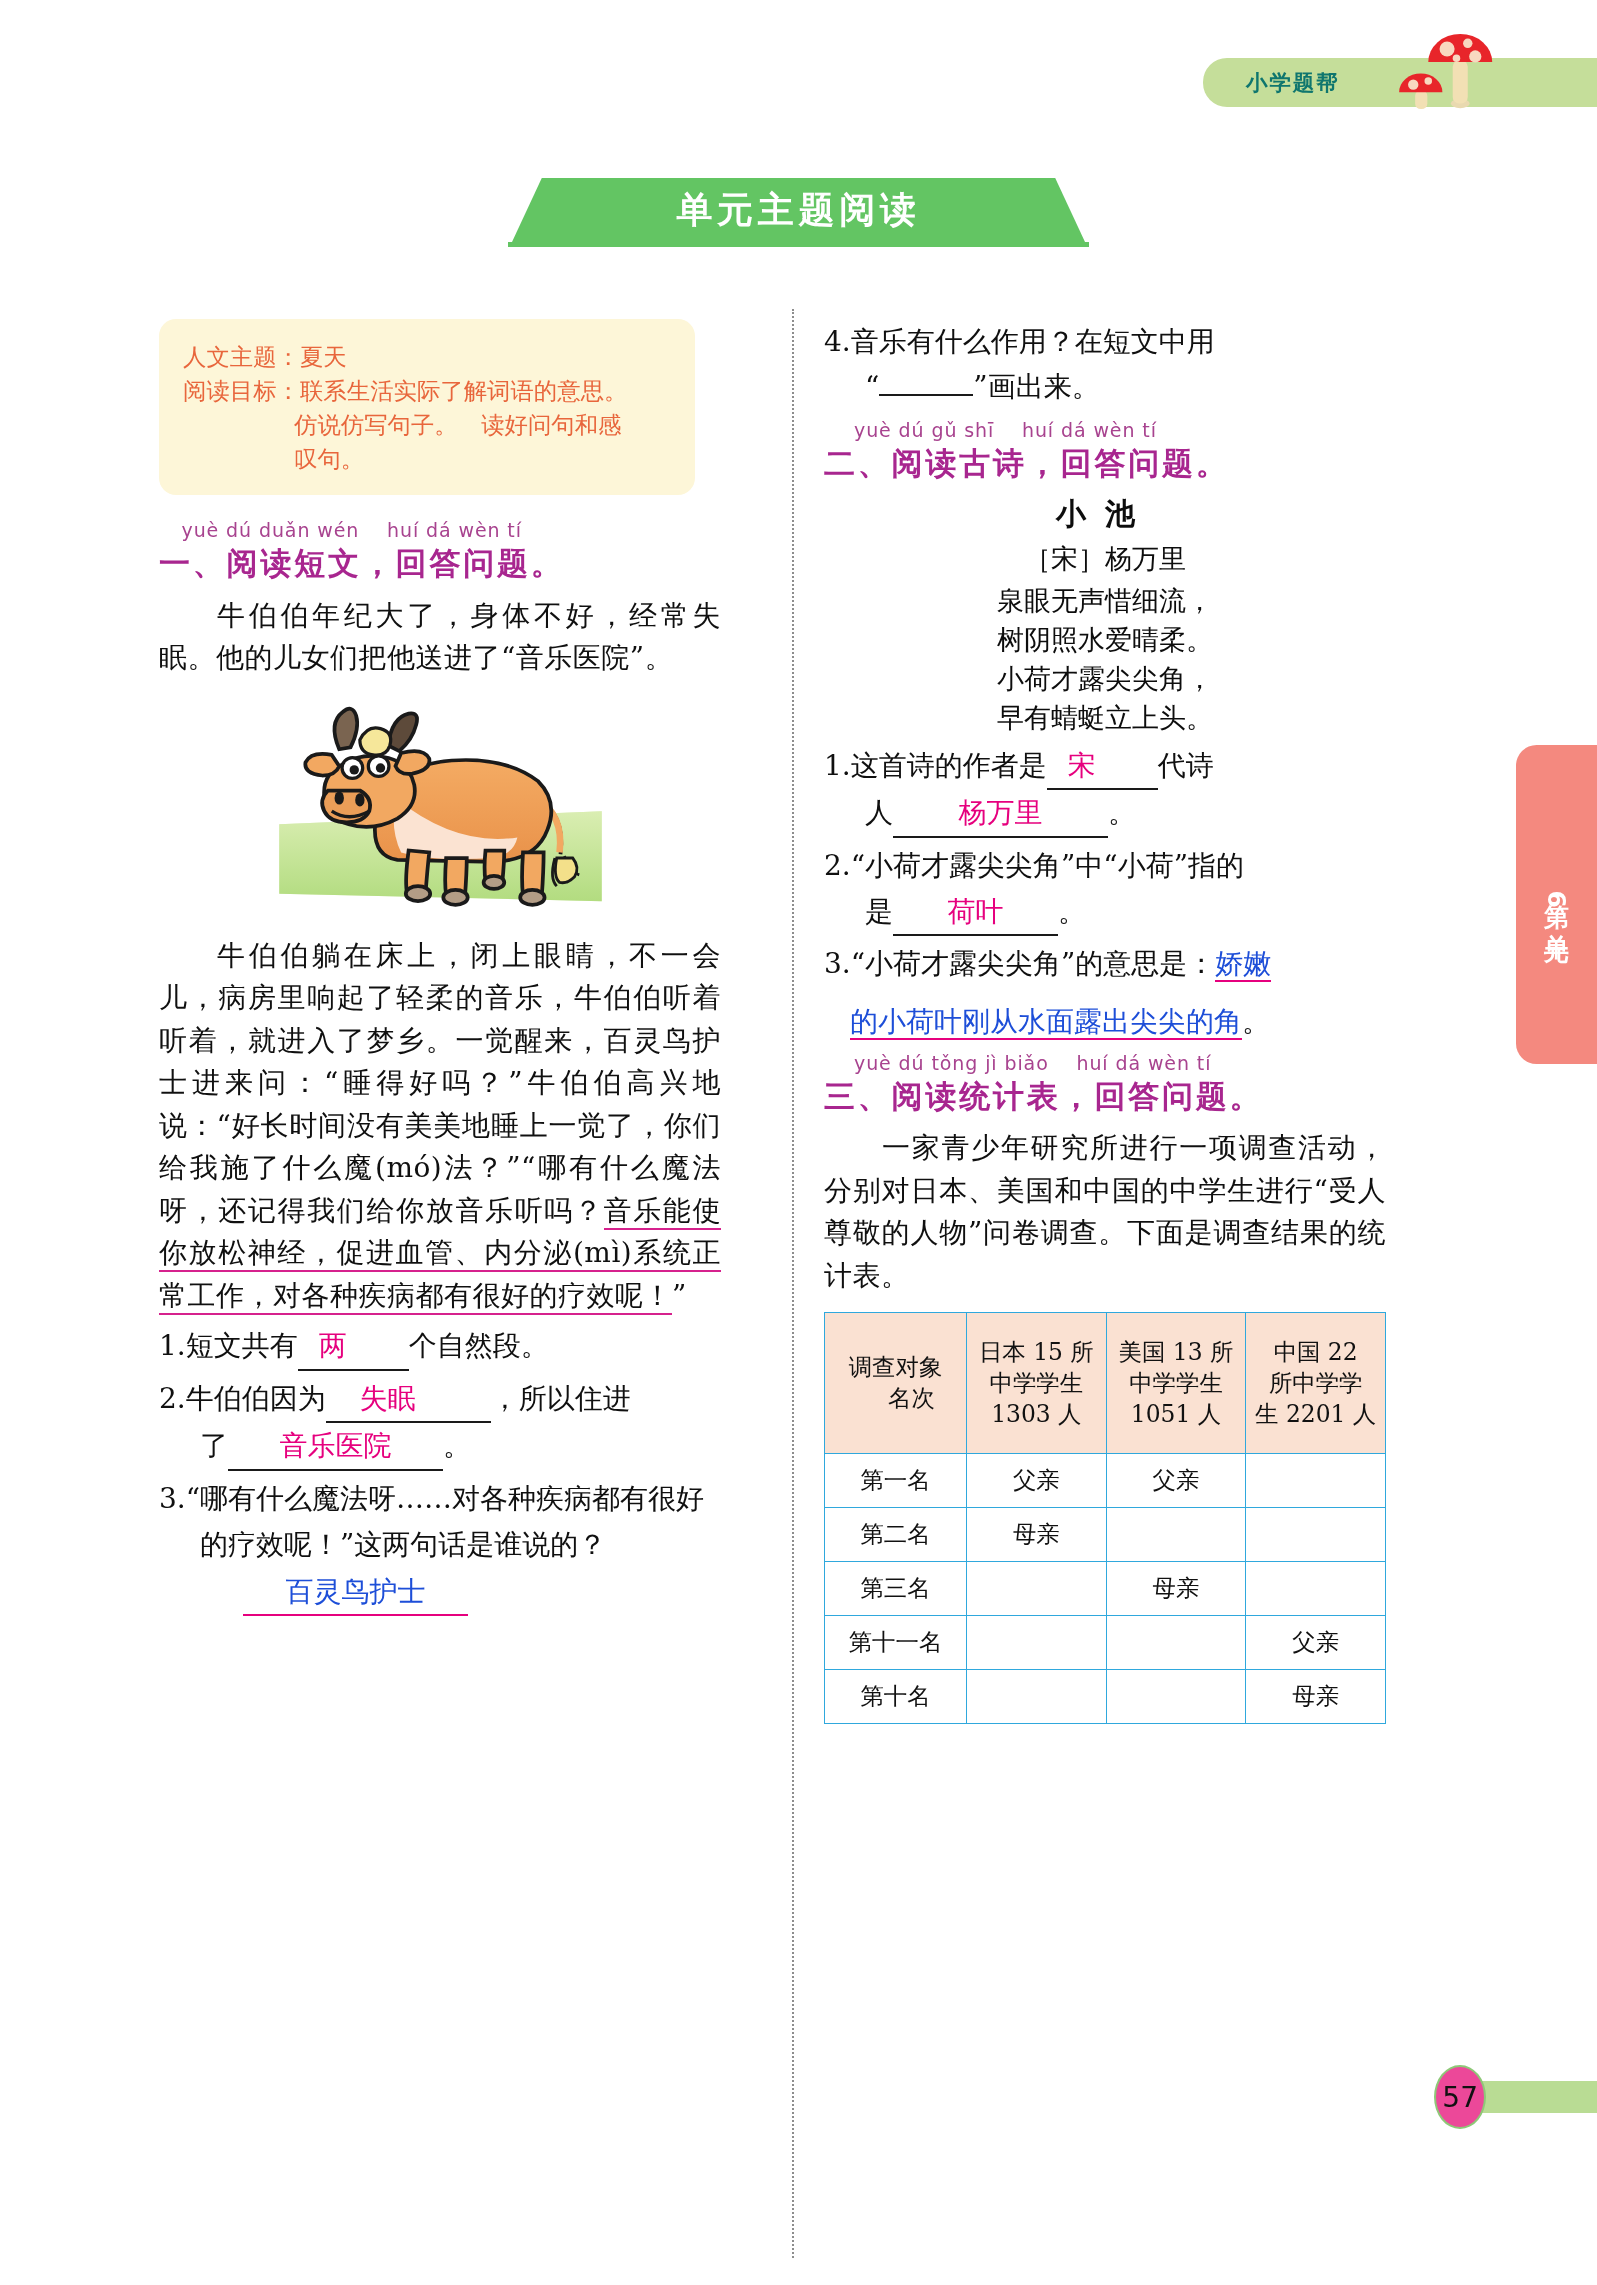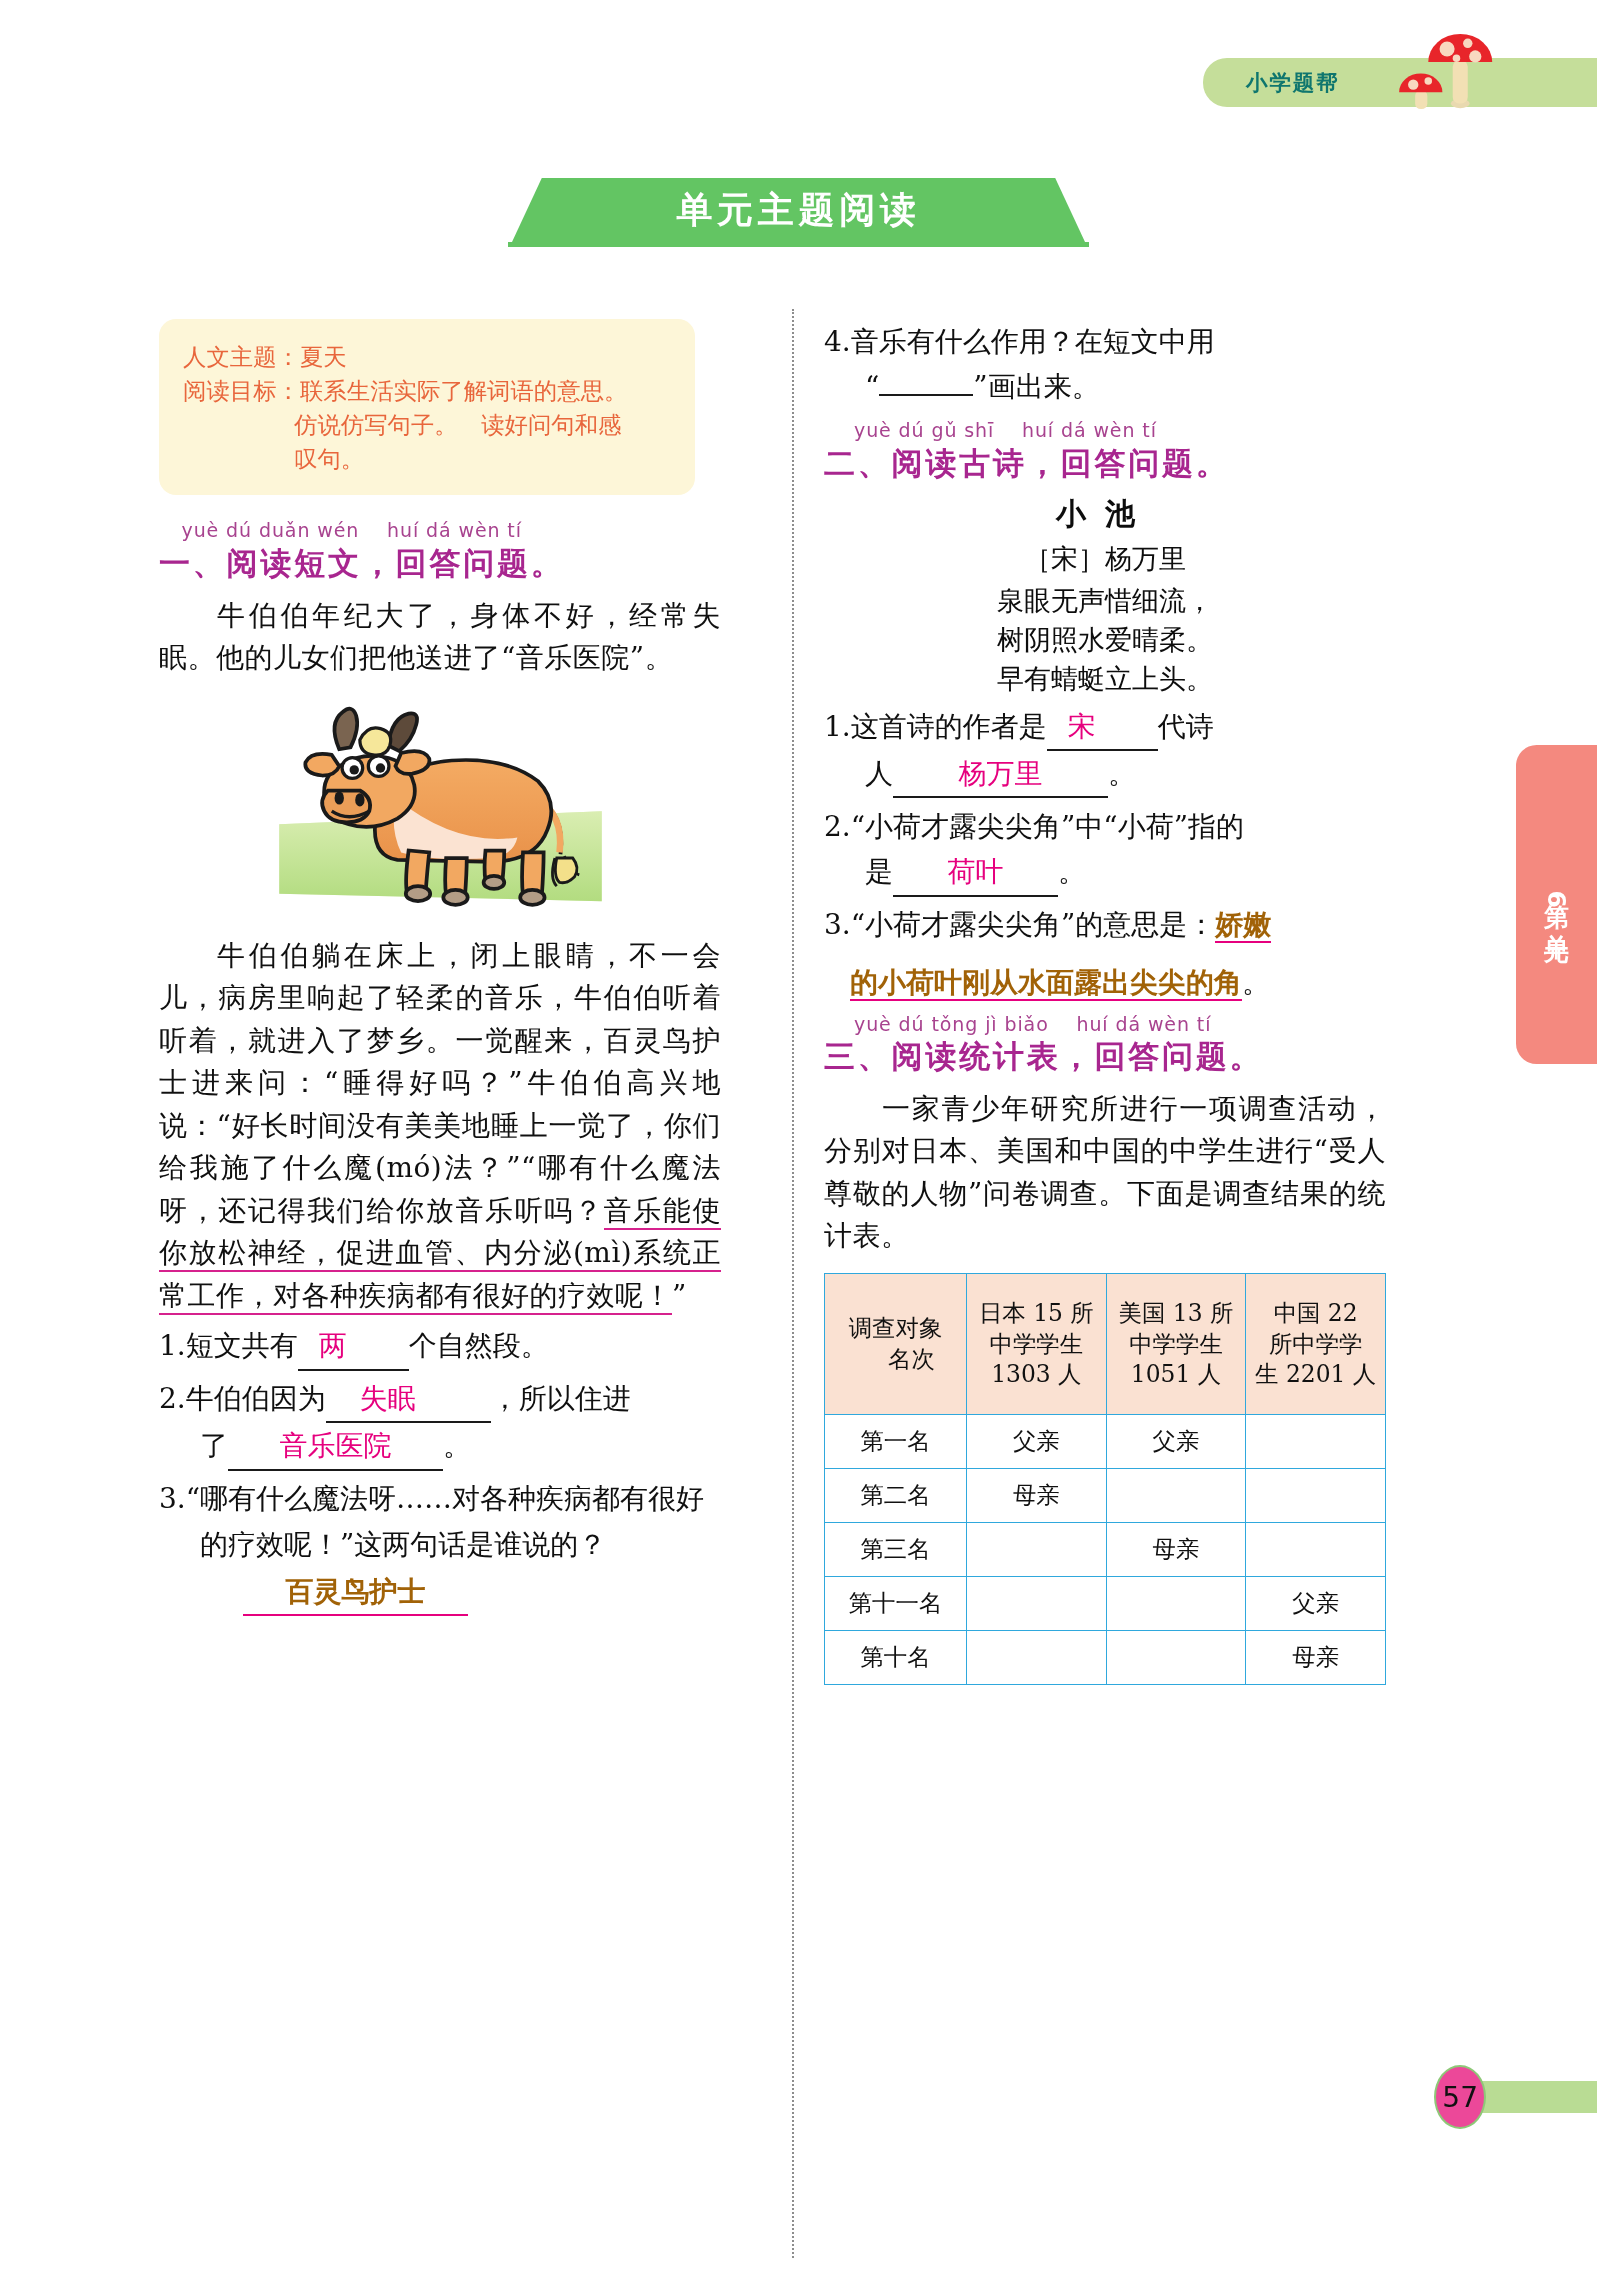--- a/index.html
+++ b/index.html
@@ -139,21 +139,21 @@
     display: inline-block;
     border-bottom: 2.3px solid #1a1a1a;
     text-align: center;
     color: #e6007e;
     font-family: "DejaVu Serif", serif;
     vertical-align: baseline;
   }
   .blank-sm { min-width: 111px; }
   .blank-md { min-width: 165px; }
   .blank-lg { min-width: 215px; }
-  .ans-plain { color: #a16207; border-bottom: 2.3px solid #e6007e; font-weight: bold; }
+  .ans-plain { color: #1d4ed8; border-bottom: 2.3px solid #e6007e; }
 
   
   .figure { margin: 13px 0 17px 0; display:flex; justify-content:center; }
 
   
   .poem {
     font-family: "DejaVu Serif", "Liberation Serif", serif;
     color: #0d0d0d;
     text-align: center;
   }
@@ -354,20 +354,21 @@
     <div style="margin-top:9.4px;">
       <div class="pinyin" style="padding-left:30px;">yuè dú gǔ shī    huí dá wèn tí</div>
       <div class="sec-head">二、阅读古诗，回答问题。</div>
     </div>
 
     <div class="poem">
       <div class="poem-title">小池</div>
       <div class="poem-author">［宋］杨万里</div>
       <div class="poem-line">泉眼无声惜细流，</div>
       <div class="poem-line">树阴照水爱晴柔。</div>
+      <div class="poem-line">小荷才露尖尖角，</div>
       <div class="poem-line">早有蜻蜓立上头。</div>
     </div>
 
     <div class="q q-hang"><span>1.</span><span>这首诗的作者是</span><span class="blank blank-sm">宋</span><span>代诗</span></div>
     <div class="q q-cont" style="margin-top:0;"><span>人</span><span class="blank blank-lg">杨万里</span><span>。</span></div>
 
     <div class="q q-hang"><span>2.</span><span>“小荷才露尖尖角”中“小荷”指的</span></div>
     <div class="q q-cont" style="margin-top:0;"><span>是</span><span class="blank blank-md">荷叶</span><span>。</span></div>
 
     <div class="q q-hang"><span>3.</span><span>“小荷才露尖尖角”的意思是：</span><span class="ans-plain">娇嫩</span></div>

